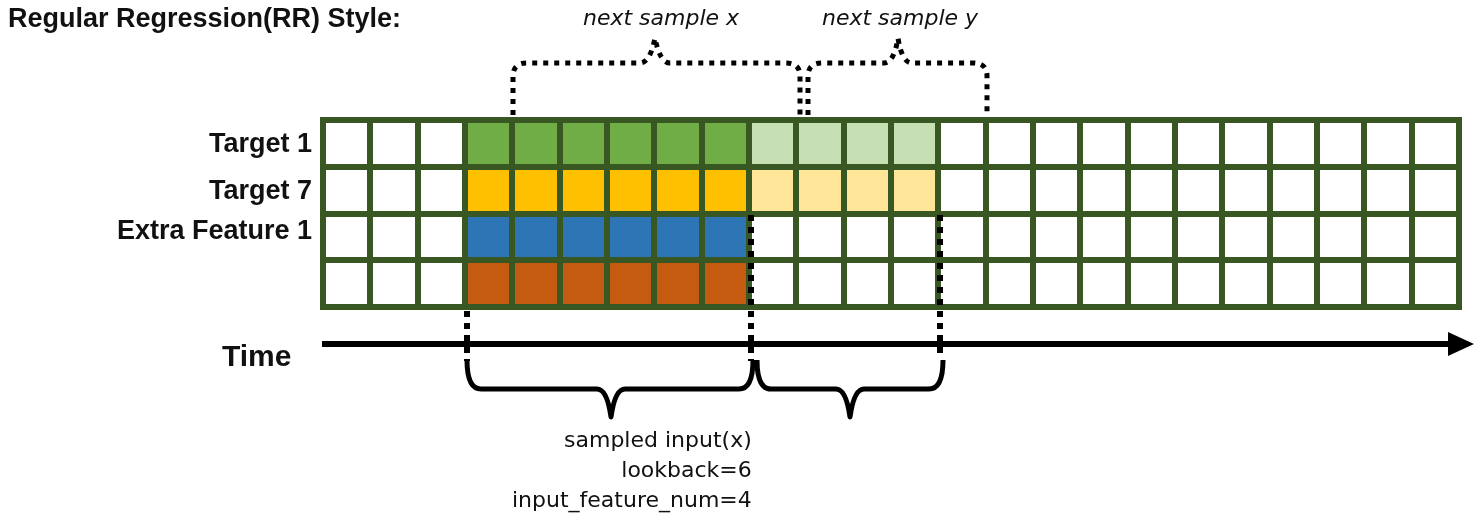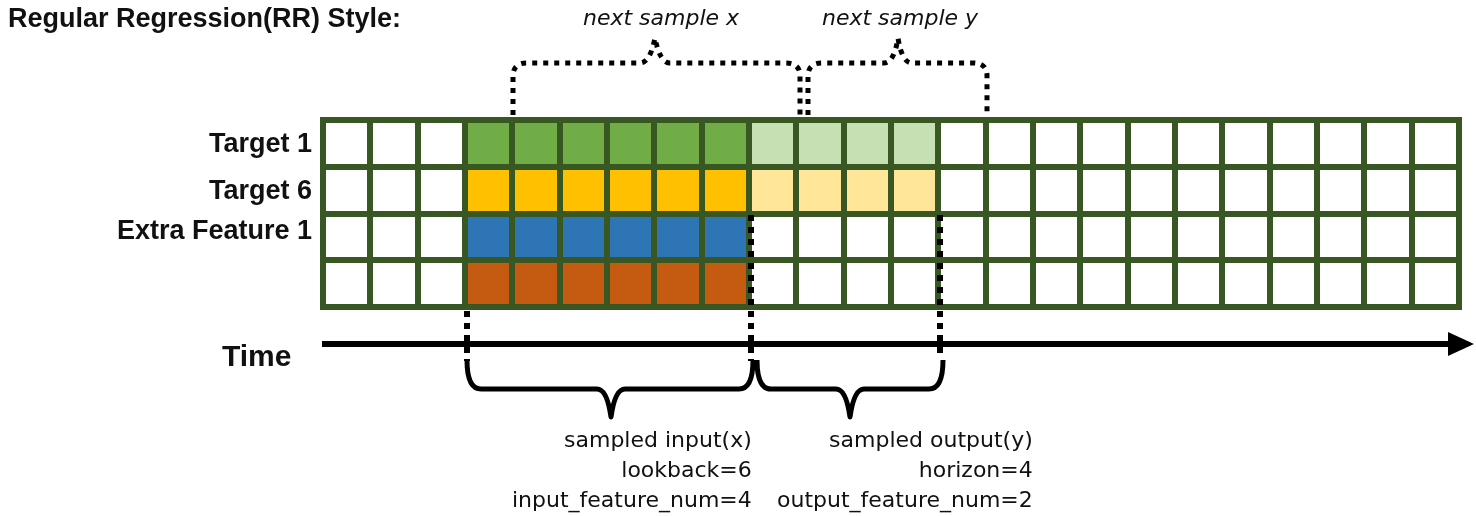--- a/index.html
+++ b/index.html
@@ -54,21 +54,21 @@
 <body>
 
 <div class="stage">
 
   <div class="title">Regular Regression(RR) Style:</div>
 
   <div class="next-label next-x">next sample x</div>
   <div class="next-label next-y">next sample y</div>
 
   <div class="row-label rl0">Target 1</div>
-  <div class="row-label rl1">Target 6</div>
+  <div class="row-label rl1">Target 7</div>
   <div class="row-label rl2">Extra Feature 1</div>
 
   <div class="grid" style="background: rgb(56, 87, 35);">
       <div class="cell" style="background: rgb(255, 255, 255);"></div>
       <div class="cell" style="background: rgb(255, 255, 255);"></div>
       <div class="cell" style="background: rgb(255, 255, 255);"></div>
       <div class="cell" style="background: rgb(112, 173, 71);"></div>
       <div class="cell" style="background: rgb(112, 173, 71);"></div>
       <div class="cell" style="background: rgb(112, 173, 71);"></div>
       <div class="cell" style="background: rgb(112, 173, 71);"></div>
@@ -181,19 +181,14 @@
     <path d="M 467 360 Q 467 389 481 389 L 597 389 Q 607 389 611 417 Q 615 389 625 389 L 739 389 Q 753 389 753 360" fill="none" stroke="#000000" stroke-width="5" stroke-linejoin="round"></path>
 
     <path d="M 757 360 Q 757 389 771 389 L 836 389 Q 846 389 850 417 Q 854 389 864 389 L 929 389 Q 943 389 943 360" fill="none" stroke="#000000" stroke-width="5" stroke-linejoin="round"></path>
   </svg>
 
   <div class="anno anno-input">
     <div>sampled input(x)</div>
     <div>lookback=6</div>
     <div>input_feature_num=4</div>
   </div>
-  <div class="anno anno-output">
-    <div>sampled output(y)</div>
-    <div>horizon=4</div>
-    <div>output_feature_num=2</div>
-  </div>
 
 </div>
 
 </body></html>

